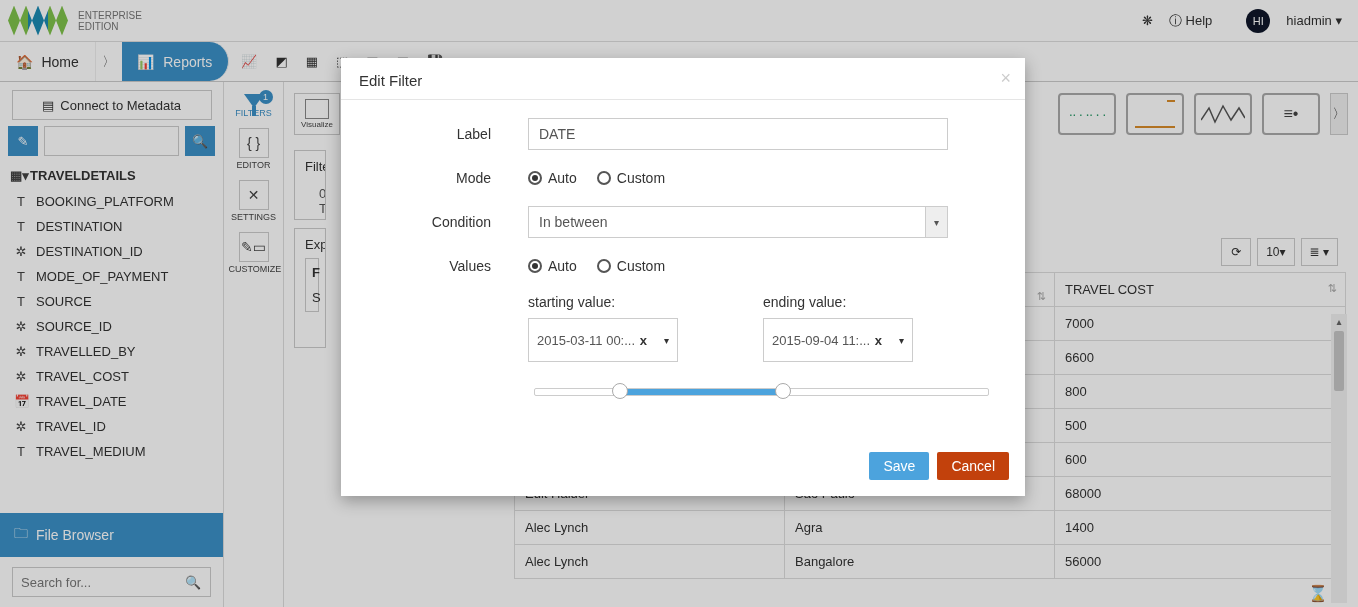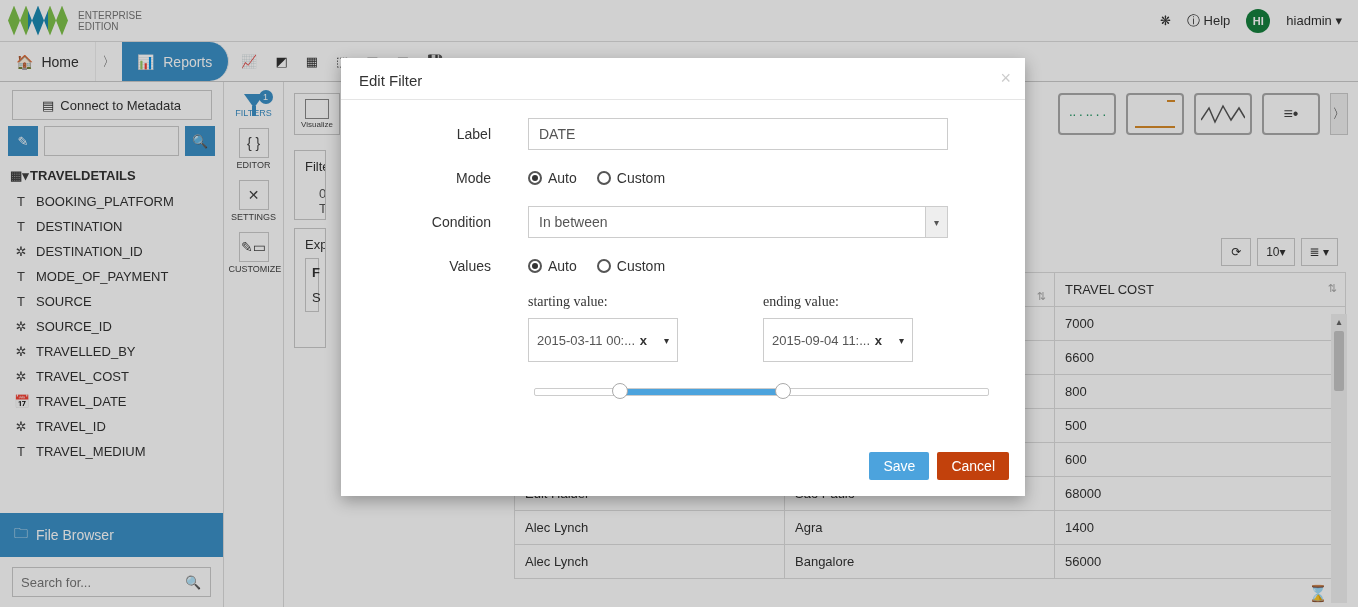--- a/index.html
+++ b/index.html
@@ -17,21 +17,21 @@
 .form-field { flex:1;margin-left:17px; }
 .text-input { width:420px; height:32px; border:1px solid #ccc; padding:0 10px; font-size:14px; color:#555; }
 .radio-group { display:flex; align-items:center; gap:20px; font-size:14px; }
 .radio-item { display:flex; align-items:center; gap:6px; }
 .radio-circle { width:14px; height:14px; border:2px solid #555; border-radius:50%; display:flex; align-items:center; justify-content:center; }
 .radio-dot { width:6px; height:6px; background:#333; border-radius:50%; }
 .select-input { width:420px; height:32px; border:1px solid #ccc; font-size:14px; color:#555; position:relative; display:flex; align-items:center; padding:0 10px; }
 .select-arrow { position:absolute; right:0; top:0; bottom:0; width:22px; background:#eee; border-left:1px solid #ccc; display:flex; align-items:center; justify-content:center; font-size:10px; color:#555; }
 .vals-wrap { display:flex; gap:85px; }
 .val-col { display:flex; flex-direction:column; gap:8px; }
-.val-title { font-size:14px; color:#333;font-family:Liberation Serif, serif; }
+.val-title { font-size:14px; color:#333; }
 .val-input { width:150px; height:44px; border:1px solid #ccc; display:flex; align-items:center; padding:0 8px; font-size:13px; color:#555; position:relative; }
 .val-x { position:absolute; right:30px; font-weight:bold; color:#333; }
 .val-caret { position:absolute; right:8px; font-size:10px; color:#333; }
 .modal-footer { padding:12px 16px 16px; display:flex; justify-content:flex-end; gap:8px; }
 .btn { padding:6px 14px; border:none; font-size:14px; cursor:pointer; color:#fff; border-radius:2px; }
 .btn-primary { background:#4ca3dd; }
 .btn-danger { background:#c2410c; }
 
 
 .slider-wrap { margin:26px 6px 10px; position:relative; }
@@ -39,21 +39,21 @@
 .slider-fill { position:absolute; top:0; bottom:0; left:18%; right:46%; background:#4ca3dd; }
 .slider-handle { position:absolute; top:-5px; width:16px; height:16px; border-radius:50%; background:#fff; border:1px solid #aaa; }
 .slider-h1 { left:17.2%; }
 .slider-h2 { left:53%; }
 
 
 .topbar { height:42px; display:flex; align-items:center; border-bottom:1px solid #ddd; padding-left:8px; }
 .logo { width:60px; height:30px; background:linear-gradient(90deg,#7fc24b 0 33%,#1b8ab3 33% 66%,#7fc24b 66%); clip-path:polygon(0 50%,10% 0,20% 50%,30% 0,40% 50%,50% 0,60% 50%,70% 0,80% 50%,90% 0,100% 50%,90% 100%,80% 50%,70% 100%,60% 50%,50% 100%,40% 50%,30% 100%,20% 50%,10% 100%); margin-right:10px;}
 .app-name { font-size:10px; color:#777; line-height:11px; }
 .topbar-right { margin-left:auto; display:flex; align-items:center; gap:16px; padding-right:16px; color:#333; }
-.avatar { width:24px; height:24px; border-radius:50%; background:#15803d; color:#fff; display:flex; align-items:center; justify-content:center; font-size:11px; font-weight:bold; }
+.avatar { width:24px; height:24px; border-radius:50%; background:#0f172a; color:#fff; display:flex; align-items:center; justify-content:center; font-size:11px; font-weight:normal;margin-left:18px; }
 
 .navrow { height:40px; display:flex; align-items:stretch; border-bottom:1px solid #ccc; background:#fff; }
 .navitem { display:flex; align-items:center; padding:0 16px; gap:8px; color:#333; font-size:14px; border-right:1px solid #eee; }
 .navitem.active { background:#3b90c7; color:#fff; border-radius:0 20px 20px 0; }
 .chev { width:26px; display:flex; align-items:center; justify-content:center; color:#555; }
 .toolrow { display:flex; gap:18px; padding:4px 12px; align-items:center; }
 
 .mainflex { display:flex; height:calc(100% - 82px); }
 
 

